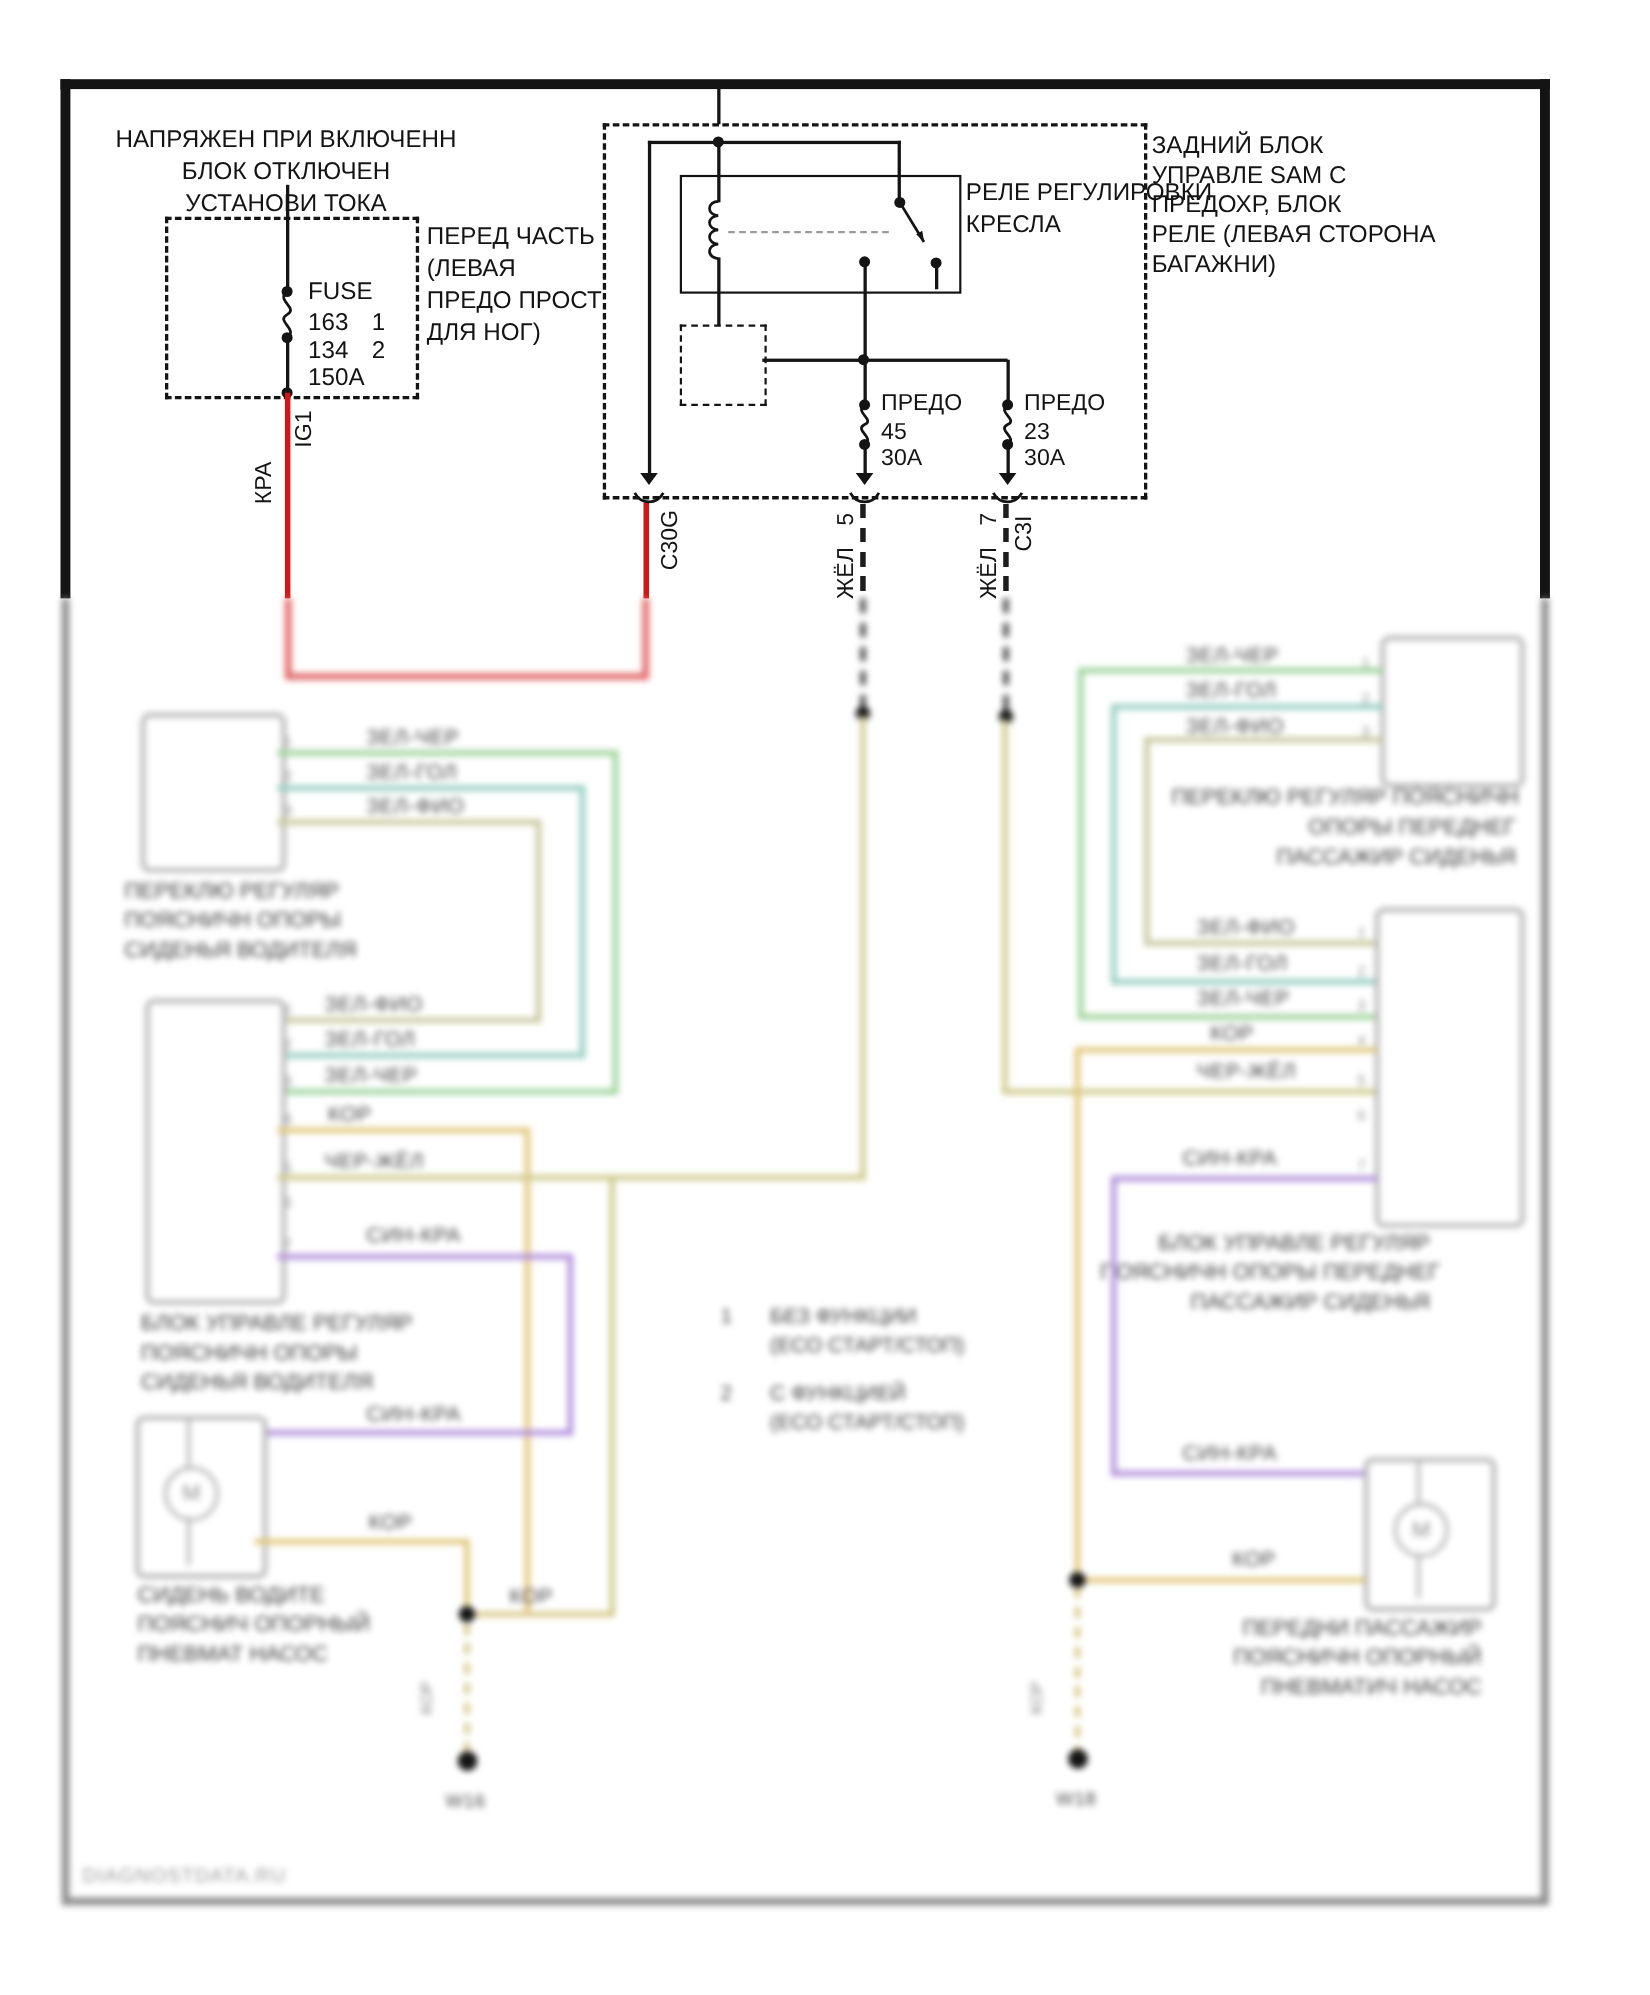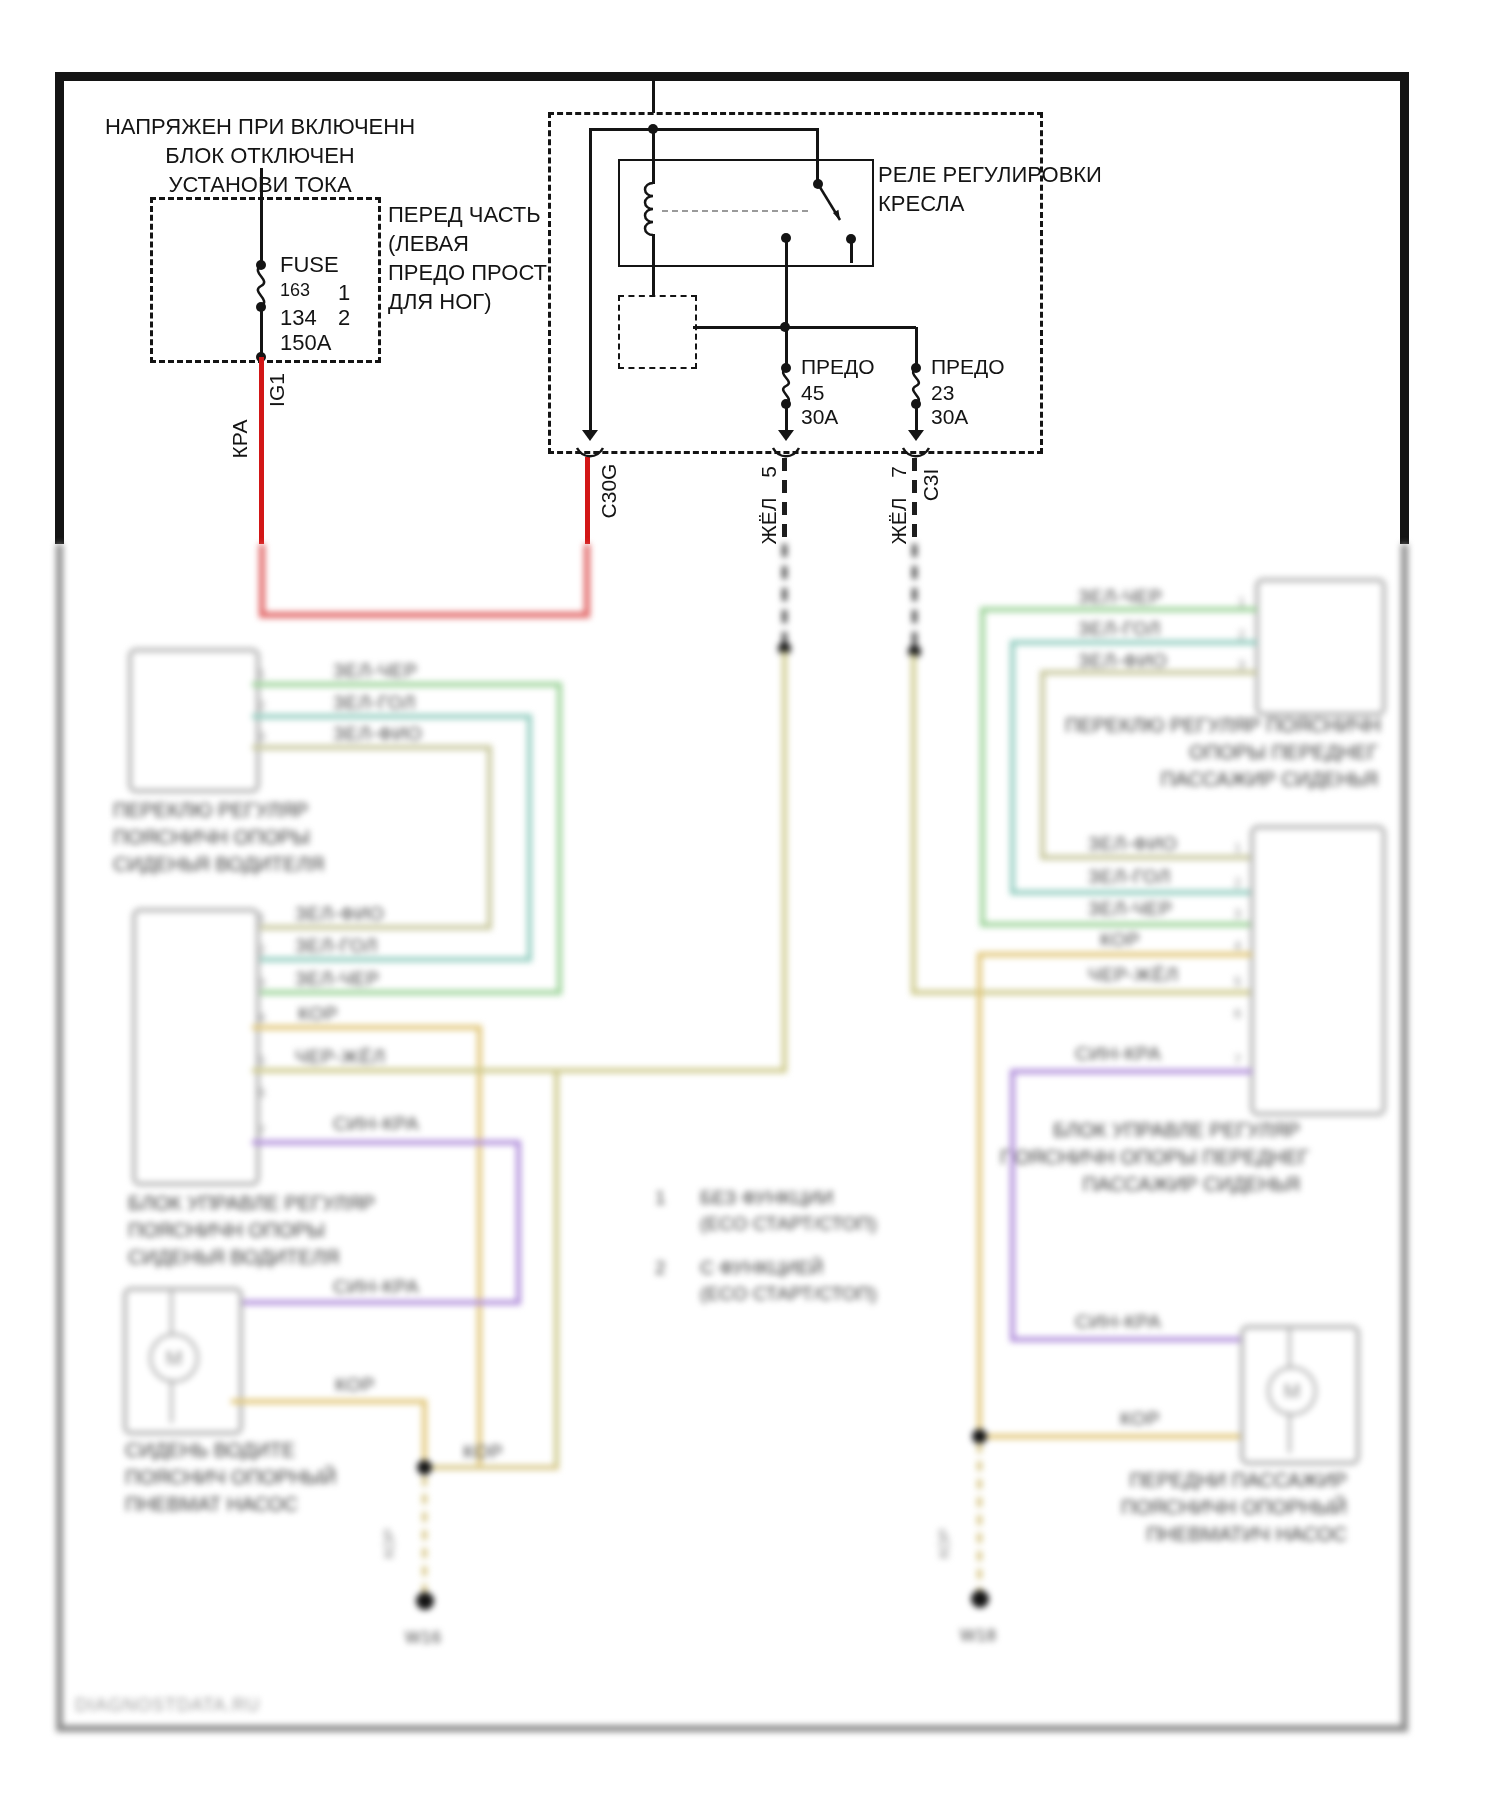--- a/index.html
+++ b/index.html
@@ -47,34 +47,41 @@
     </div>
 
     <div class="wire" style="left:260px;top:168px;width:2.5px;height:100px;background:#141414;"></div>
 
     <svg style="left:248px;top:258px;" width="26" height="56">
       <circle cx="13" cy="7" r="5" fill="#141414"></circle>
       <circle cx="13" cy="49" r="5" fill="#141414"></circle>
       <path d="M13,7 C2,15 24,22 13,28 C2,34 24,41 13,49" stroke="#141414" stroke-width="2.5" fill="none"></path>
     </svg>
     <div class="lbl" style="left:280px;top:252px;font-size:22px;">FUSE</div>
-    <div class="lbl" style="left:280px;top:280px;font-size:18px;">163</div>
+    <div class="lbl" style="left:280px;top:280px;font-size:22px;">163</div>
     <div class="lbl" style="left:338px;top:280px;font-size:22px;">1</div>
     <div class="lbl" style="left:280px;top:305px;font-size:22px;">134</div>
     <div class="lbl" style="left:338px;top:305px;font-size:22px;">2</div>
     <div class="lbl" style="left:280px;top:330px;font-size:22px;">150А</div>
     <div class="wire" style="left:260px;top:305px;width:2.5px;height:53px;background:#141414;"></div>
     <div class="dot" style="left:256px;top:352px;width:10px;height:10px;"></div>
 
     <div class="wire" style="left:259px;top:357px;width:5px;height:187px;background:#d21616;"></div>
     <div class="wire" style="left:585px;top:457px;width:5px;height:87px;background:#d21616;"></div>
     <div class="lbl rot" style="left:247px;top:378px;width:60px;font-size:21px;">IG1</div>
     <div class="lbl rot" style="left:210px;top:427px;width:60px;font-size:21px;">КРА</div>
 
     <div class="abs" style="left:548px;top:112px;width:489px;height:336px;border:3px dashed #141414;"></div>
+    <div class="lbl" style="left:1047px;top:118px;font-size:22px;line-height:27px;">
+      <div>ЗАДНИЙ БЛОК</div>
+      <div>УПРАВЛЕ SAM С</div>
+      <div>ПРЕДОХР, БЛОК</div>
+      <div>РЕЛЕ (ЛЕВАЯ СТОРОНА</div>
+      <div>БАГАЖНИ)</div>
+    </div>
     <div class="lbl" style="left:878px;top:160px;font-size:22px;line-height:29px;">
       <div>РЕЛЕ РЕГУЛИРОВКИ</div>
       <div>КРЕСЛА</div>
     </div>
 
     <div class="wire" style="left:652px;top:79px;width:2.5px;height:34px;background:#141414;"></div>
     <div class="wire" style="left:589px;top:128px;width:230px;height:2.5px;background:#141414;"></div>
     <div class="dot" style="left:648px;top:124px;width:10px;height:10px;"></div>
     <div class="wire" style="left:589px;top:128px;width:2.5px;height:303px;background:#141414;"></div>
     <div class="wire" style="left:816px;top:128px;width:2.5px;height:57px;background:#141414;"></div>

